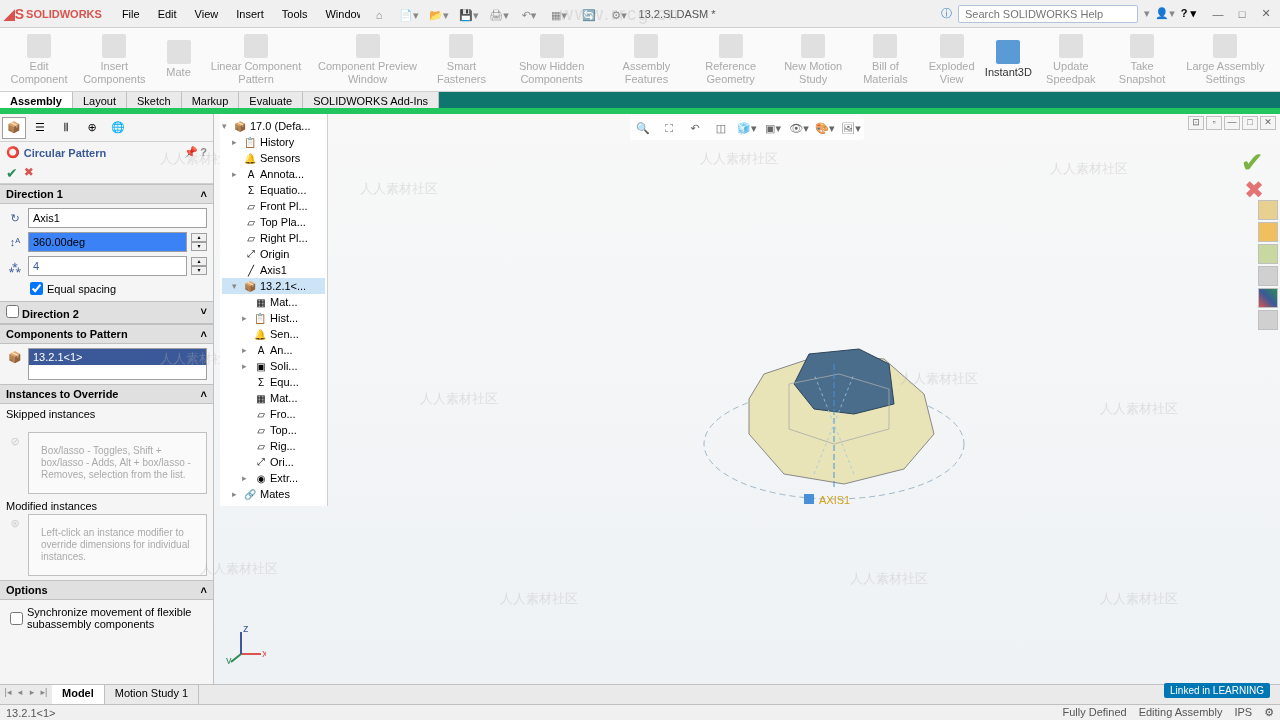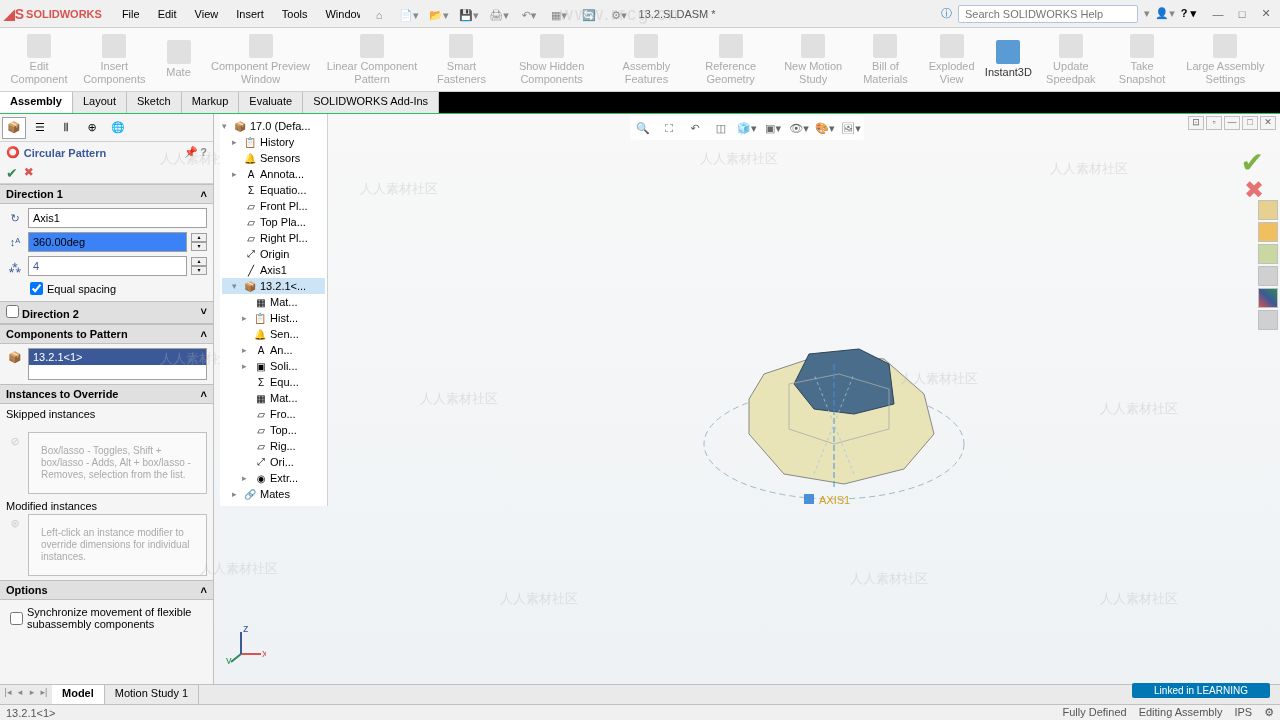--- a/index.html
+++ b/index.html
@@ -14,21 +14,21 @@
 .search-box{border:1px solid #b0c4de;background:#fff;padding:2px 6px;width:180px;color:#888;border-radius:2px}
 .win-controls{display:flex;gap:4px;margin-left:6px}
 .win-btn{width:20px;height:18px;display:flex;align-items:center;justify-content:center;cursor:pointer;color:#666}
 .quick-toolbar{height:24px;background:#f0f0f0;display:flex;align-items:center;padding:0 8px;gap:8px;position:absolute;top:3px;left:360px}
 .qt-btn{width:22px;height:20px;display:flex;align-items:center;justify-content:center;color:#888;cursor:pointer}
 .ribbon{height:64px;background:#fafafa;border-bottom:1px solid #d0d0d0;display:flex;padding:2px 4px}
 .ribbon-btn{display:flex;flex-direction:column;align-items:center;justify-content:center;padding:2px 6px;min-width:48px;color:#aaa;text-align:center;line-height:1.1;font-size:10px;cursor:pointer}
 .ribbon-btn.active{color:#333}
 .ribbon-icon{width:24px;height:24px;background:#e0e0e0;border-radius:2px;margin-bottom:2px}
 .ribbon-icon.active{background:#5b9bd5}
-.tabs{height:22px;background:#000000;display:flex;border-bottom:1px solid #22c55e}
+.tabs{height:22px;background:#0f766e;display:flex;border-bottom:6px solid #22c55e}
 .tab{padding:3px 10px;border-right:1px solid #c0c0c0;cursor:pointer;background:#eaeaea}
 .tab.active{background:#fff;font-weight:bold}
 .main{display:flex;height:calc(720px - 28px - 64px - 22px - 20px - 16px);position:relative}
 .prop-panel{width:214px;background:#f5f5f5;border-right:1px solid #c0c0c0;overflow-y:auto}
 .prop-tabs{height:28px;display:flex;align-items:center;padding:2px;gap:2px;border-bottom:1px solid #d0d0d0}
 .prop-tab{width:24px;height:22px;display:flex;align-items:center;justify-content:center;cursor:pointer;border:1px solid transparent}
 .prop-tab.active{background:#fff;border:1px solid #a0a0a0}
 .prop-title{padding:4px 6px;font-weight:bold;color:#3b5998;display:flex;align-items:center;gap:4px}
 .prop-help{margin-left:auto;display:flex;gap:2px}
 .prop-ok-cancel{padding:2px 6px;display:flex;gap:6px;border-bottom:1px solid #d0d0d0}
@@ -63,21 +63,21 @@
 .btab-arrows{display:flex;padding:2px}
 .btab-arrow{width:12px;text-align:center;color:#888;cursor:pointer;font-size:9px}
 .right-icons{position:absolute;right:2px;top:140px;display:flex;flex-direction:column;gap:2px}
 .ri-btn{width:20px;height:20px;border:1px solid #c0c0c0;background:#f0f0f0;cursor:pointer}
 .model-shape{position:absolute;left:480px;top:200px;width:280px;height:220px}
 .inner-win-controls{position:absolute;right:4px;top:116px;display:flex;gap:2px}
 .iwc{width:16px;height:14px;border:1px solid #c0c0c0;background:#f5f5f5;font-size:9px;text-align:center;cursor:pointer;color:#666}
 .big-check{position:absolute;right:16px;top:146px;color:#7cb342;font-size:28px}
 .big-x{position:absolute;right:16px;top:176px;color:#e57373;font-size:24px}
 .watermark{position:absolute;color:rgba(180,180,180,0.35);font-size:13px;pointer-events:none}
-.linkedin-badge{position:absolute;right:10px;bottom:22px;background:#0077b5;color:#fff;padding:2px 22px;font-size:10px;border-radius:2px}
+.linkedin-badge{position:absolute;right:10px;bottom:22px;background:#0077b5;color:#fff;padding:2px 6px;font-size:10px;border-radius:2px}
 </style>
 </head>
 <body>
 
 <div class="titlebar">
   <div class="logo">
     <span class="logo-icon">◢S</span>
     <span>SOLIDWORKS</span>
   </div>
   <div class="menu-bar" id="menu-bar">
@@ -123,25 +123,25 @@
     <div class="ribbon-btn">
       <div class="ribbon-icon"></div>
       <span>Insert Components</span>
     </div>
     <div class="ribbon-btn">
       <div class="ribbon-icon"></div>
       <span>Mate</span>
     </div>
     <div class="ribbon-btn">
       <div class="ribbon-icon"></div>
+      <span>Linear Component Pattern</span>
+    </div>
+    <div class="ribbon-btn">
+      <div class="ribbon-icon"></div>
       <span>Component Preview Window</span>
-    </div>
-    <div class="ribbon-btn">
-      <div class="ribbon-icon"></div>
-      <span>Linear Component Pattern</span>
     </div>
     <div class="ribbon-btn">
       <div class="ribbon-icon"></div>
       <span>Smart Fasteners</span>
     </div>
     <div class="ribbon-btn">
       <div class="ribbon-icon"></div>
       <span>Show Hidden Components</span>
     </div>
     <div class="ribbon-btn">

